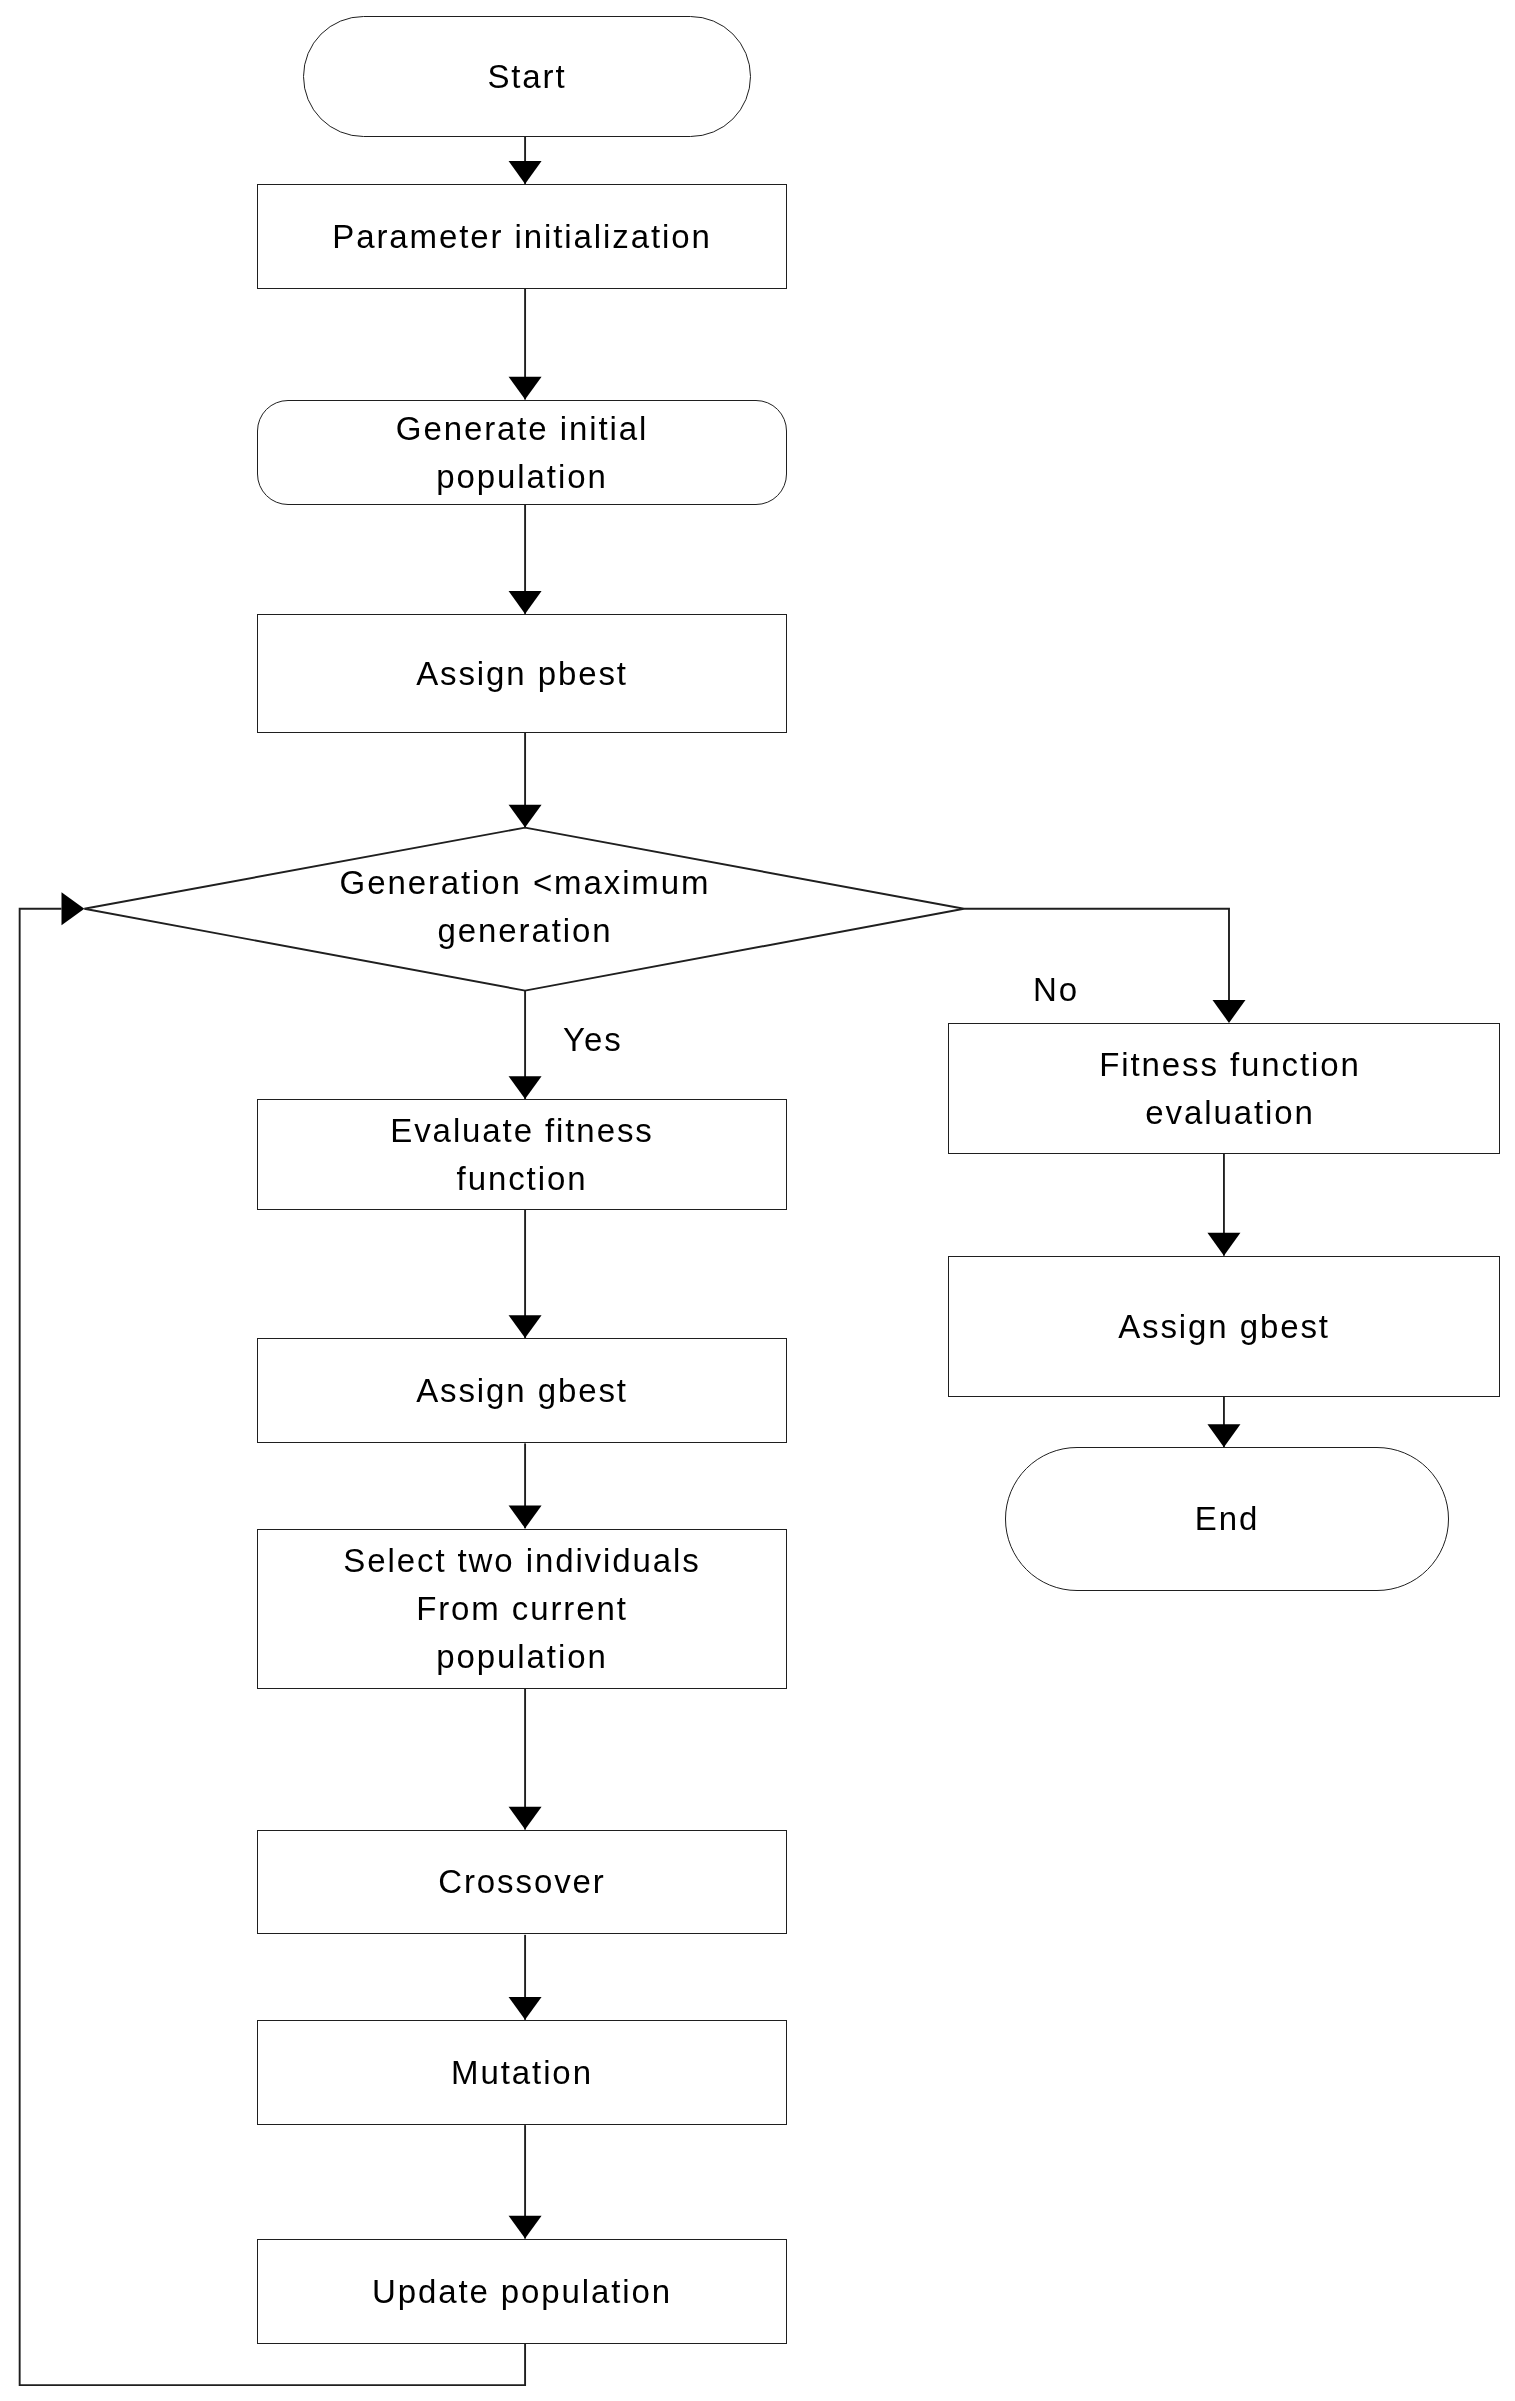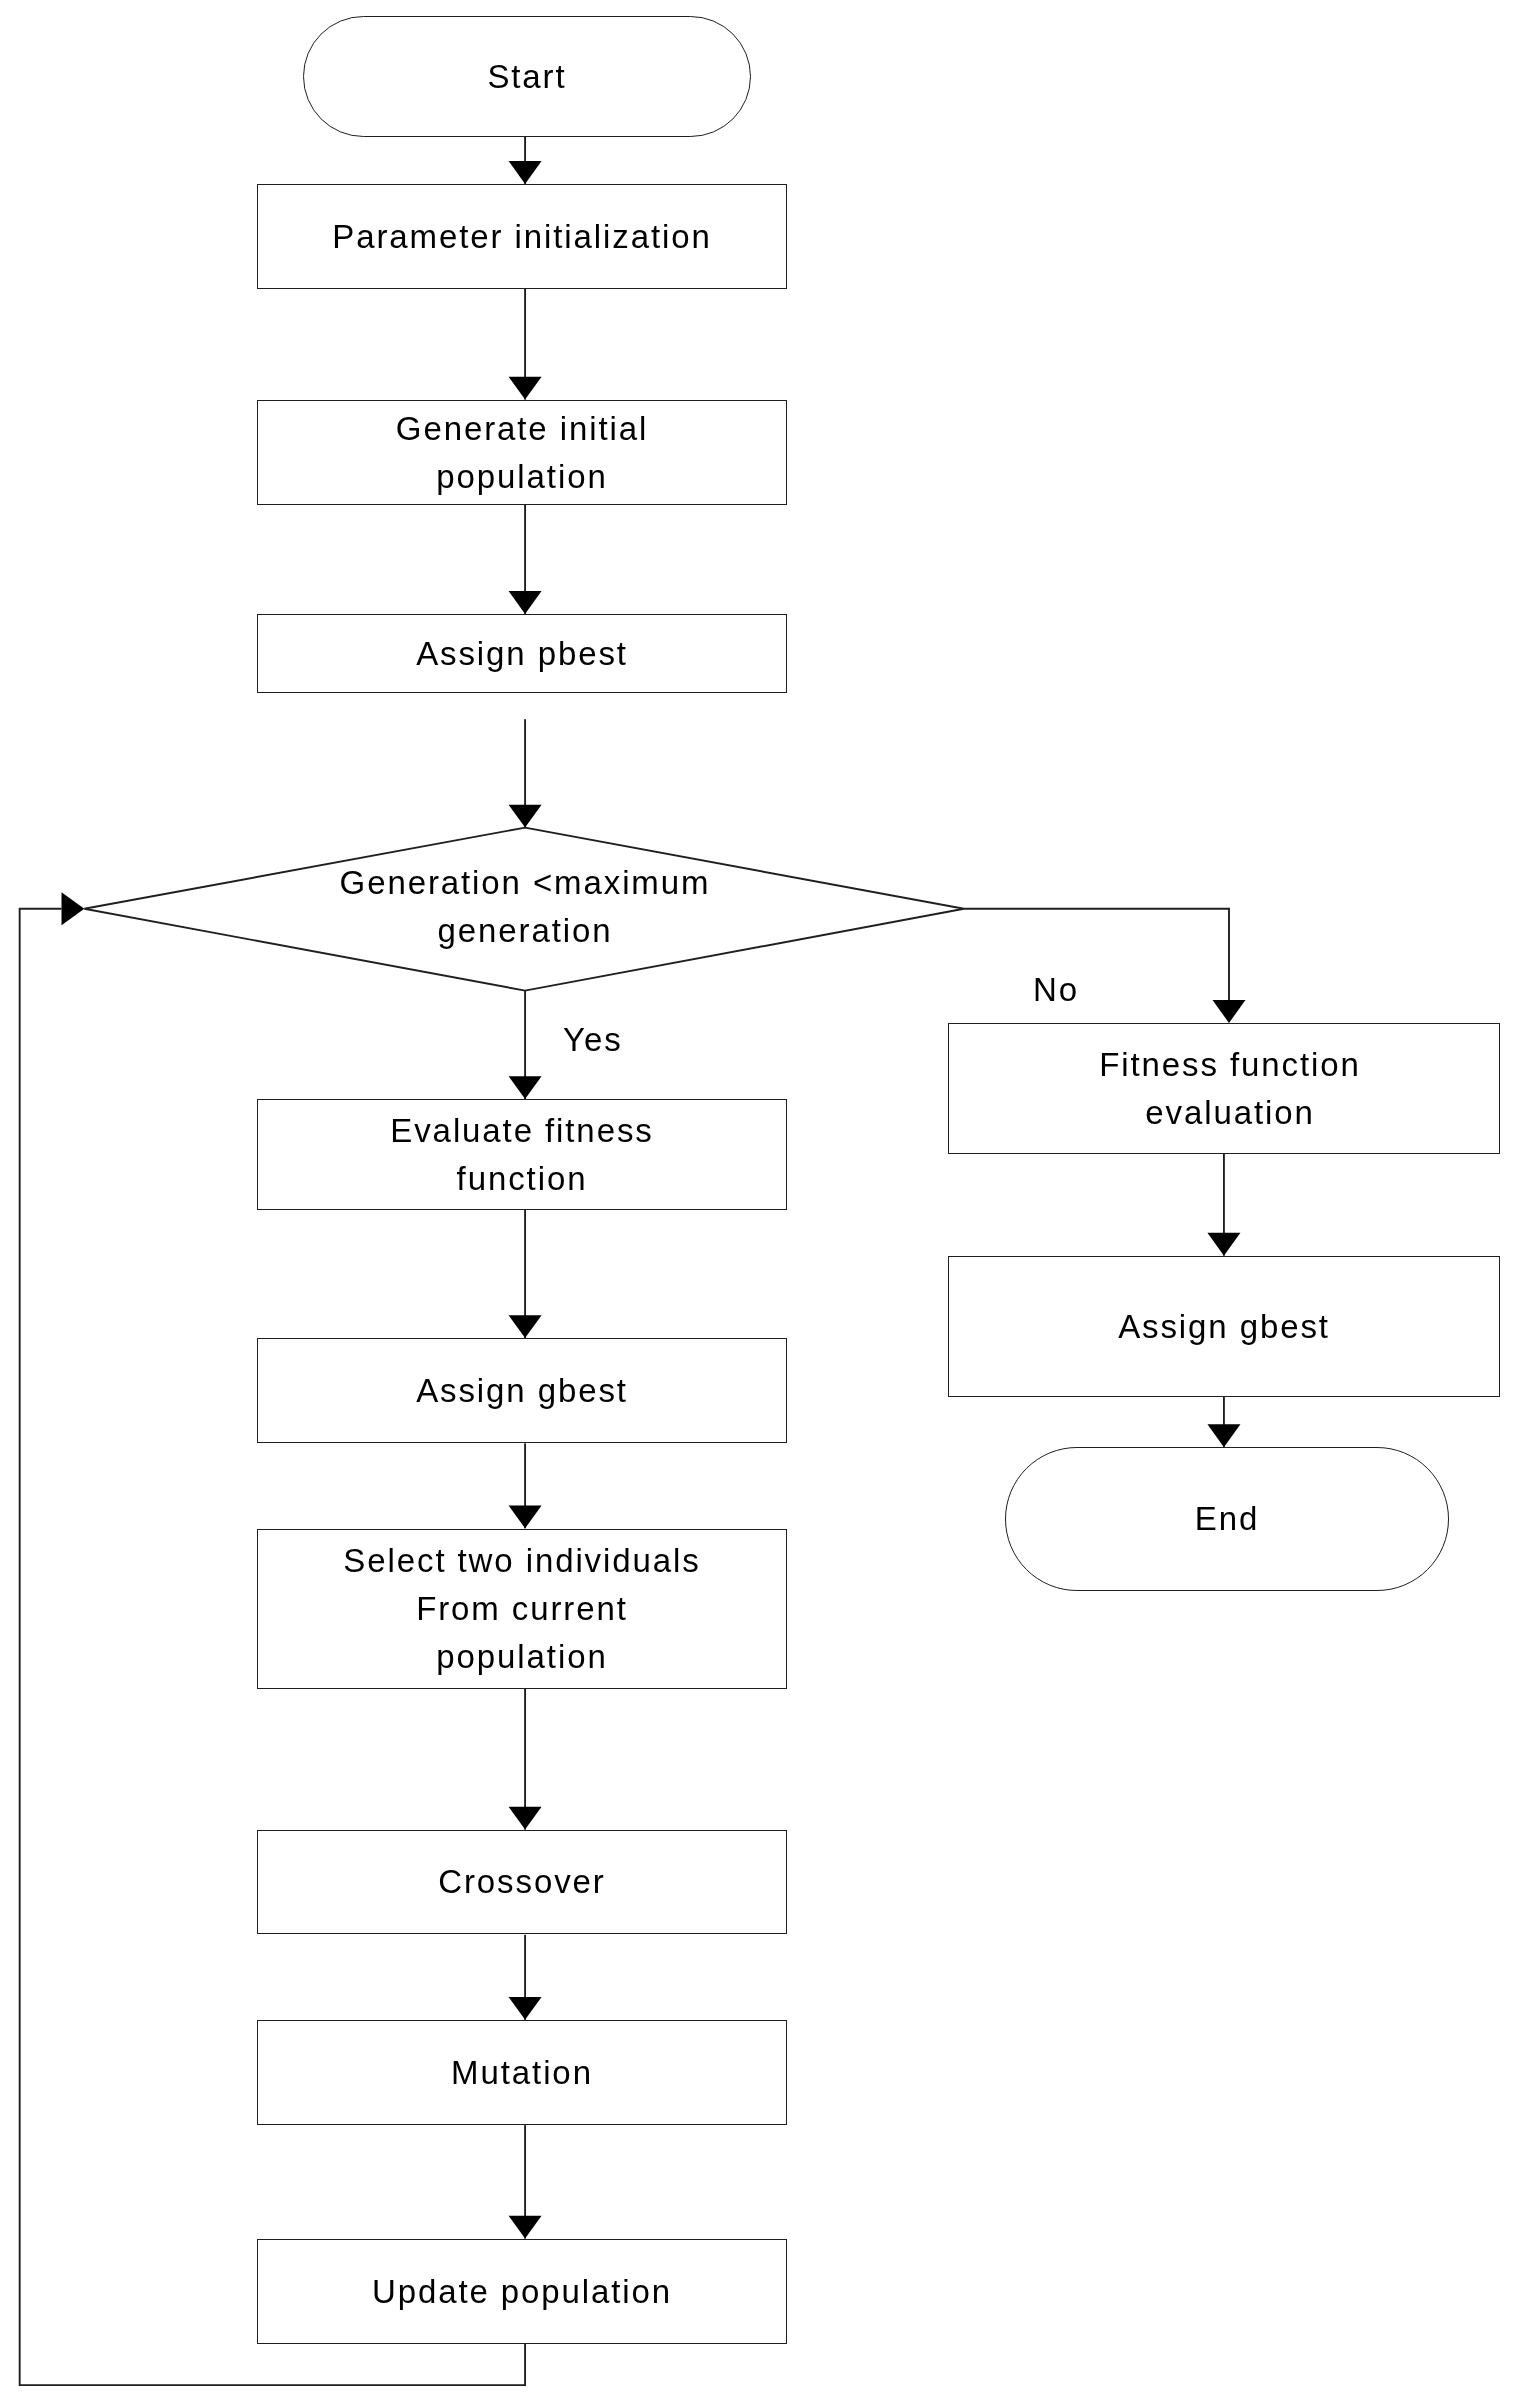--- a/index.html
+++ b/index.html
@@ -124,26 +124,26 @@
   </svg>
 
   <div class="node" style="left:257px;top:184px;width:530px;height:105px;">
     <span class="node-label">Parameter initialization</span>
   </div>
 
   <div class="node terminator" style="left:303px;top:16px;width:448px;height:121px;">
     <span class="node-label">Start</span>
   </div>
 
-  <div class="node" style="left:257px;top:400px;width:530px;height:105px;">
+  <div class="node" style="left:257px;top:400px;width:530px;height:105px;border-radius:31px;">
     <span class="node-label">Generate initial
 population</span>
   </div>
 
-  <div class="node" style="left:257px;top:614px;width:530px;height:79px;">
+  <div class="node" style="left:257px;top:614px;width:530px;height:119px;">
     <span class="node-label">Assign pbest</span>
   </div>
 
   <div class="decision-label" style="left:208px;top:850px;width:634px;height:114px;">
     <span class="node-label">Generation &lt;maximum
 generation</span>
   </div>
 
   <div class="edge-label" style="left:563px;top:1022px;">Yes</div>
   <div class="edge-label" style="left:1033px;top:972px;">No</div>

